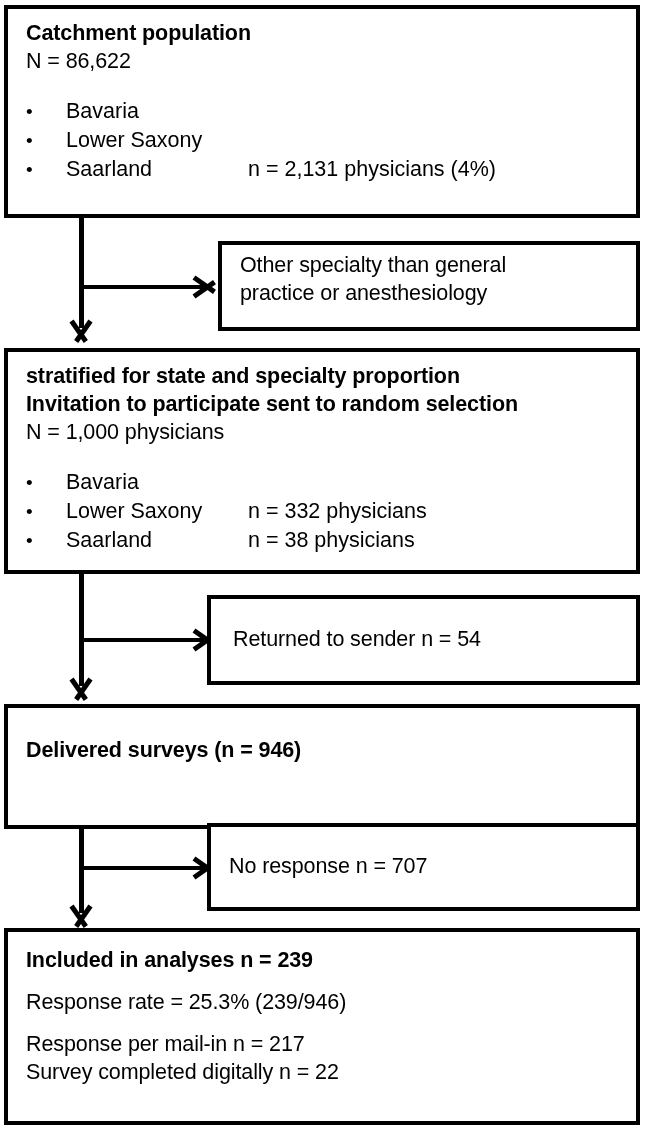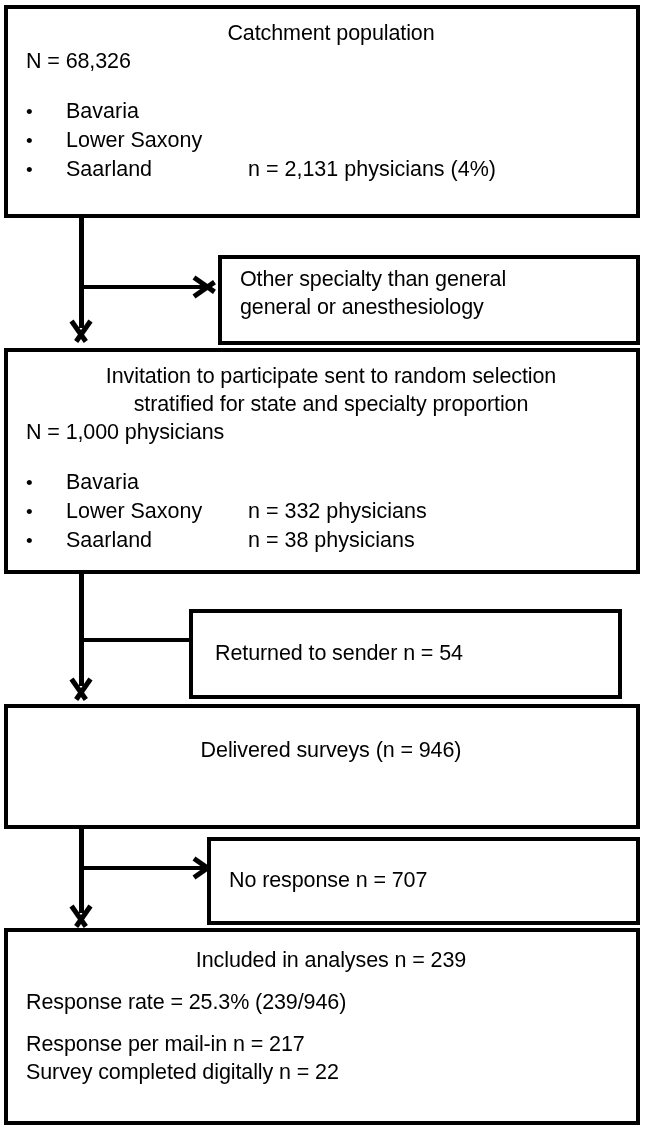--- a/index.html
+++ b/index.html
@@ -23,36 +23,34 @@
   
   .box {
     position: absolute;
     box-sizing: border-box;
     border: 4px solid #000000;
     background: #ffffff;
     z-index: 3;
   }
   .box.side {
     border-width: 4px;
-    margin-top: 14px;
   }
   .box-inner {
     padding: 10px 0 0 18px;
   }
 
   
   .line {
     font-size: 21.5px;
     line-height: 28px;
     white-space: nowrap;
     letter-spacing: -0.1px;
   }
   .line.bold {
-    font-weight: normal;
-    text-align: center;
+    font-weight: bold;
   }
   .spacer {
     height: 22px;
   }
   .spacer-sm {
     height: 14px;
   }
 
   
   .bullet-row {
@@ -142,21 +140,21 @@
   }
 </style>
 </head>
 <body>
 
 <div id="canvas">
 
   <div class="box" style="left:4px; top:5px; width:636px; height:213px;">
     <div class="box-inner">
       <div class="line bold">Catchment population</div>
-      <div class="line">N = 68,326</div>
+      <div class="line">N = 86,622</div>
       <div class="spacer"></div>
       <div class="bullet-row">
         <span class="bullet-dot">•</span>
         <span class="bullet-label">Bavaria</span>
       </div>
       <div class="bullet-row">
         <span class="bullet-dot">•</span>
         <span class="bullet-label">Lower Saxony</span>
       </div>
       <div class="bullet-row">
@@ -168,28 +166,28 @@
   </div>
 
   <div class="vline" style="left:79px; top:218px; height:110px;"></div>
   <div class="arrow-down" style="left:64px; top:322px;"></div>
   <div class="hline" style="left:79px; top:285px; width:126px;"></div>
   <div class="arrow-right" style="left:195px; top:270px;"></div>
 
   <div class="box side" style="left:218px; top:241px; width:422px; height:90px;">
     <div class="box-inner" style="padding-top:6px;">
       <div class="line">Other specialty than general</div>
-      <div class="line">general or anesthesiology</div>
+      <div class="line">practice or anesthesiology</div>
     </div>
   </div>
 
   <div class="box" style="left:4px; top:348px; width:636px; height:226px;">
     <div class="box-inner">
+      <div class="line bold">stratified for state and specialty proportion</div>
       <div class="line bold">Invitation to participate sent to random selection</div>
-      <div class="line bold">stratified for state and specialty proportion</div>
       <div class="line">N = 1,000 physicians</div>
       <div class="spacer"></div>
       <div class="bullet-row">
         <span class="bullet-dot">•</span>
         <span class="bullet-label">Bavaria</span>
       </div>
       <div class="bullet-row">
         <span class="bullet-dot">•</span>
         <span class="bullet-label">Lower Saxony</span>
         <span class="bullet-value">n = 332 physicians</span>
@@ -200,21 +198,21 @@
         <span class="bullet-value">n = 38 physicians</span>
       </div>
     </div>
   </div>
 
   <div class="vline" style="left:79px; top:574px; height:112px;"></div>
   <div class="arrow-down" style="left:64px; top:680px;"></div>
   <div class="hline" style="left:79px; top:638px; width:126px;"></div>
   <div class="arrow-right" style="left:195px; top:623px;"></div>
 
-  <div class="box side" style="left:189px; top:595px; width:433px; height:90px;">
+  <div class="box side" style="left:207px; top:595px; width:433px; height:90px;">
     <div class="box-inner" style="padding-top:26px; padding-left:22px;">
       <div class="line">Returned to sender n = 54</div>
     </div>
   </div>
 
   <div class="box" style="left:4px; top:704px; width:636px; height:125px;">
     <div class="box-inner" style="padding-top:28px;">
       <div class="line bold">Delivered surveys (n = 946)</div>
     </div>
   </div>

